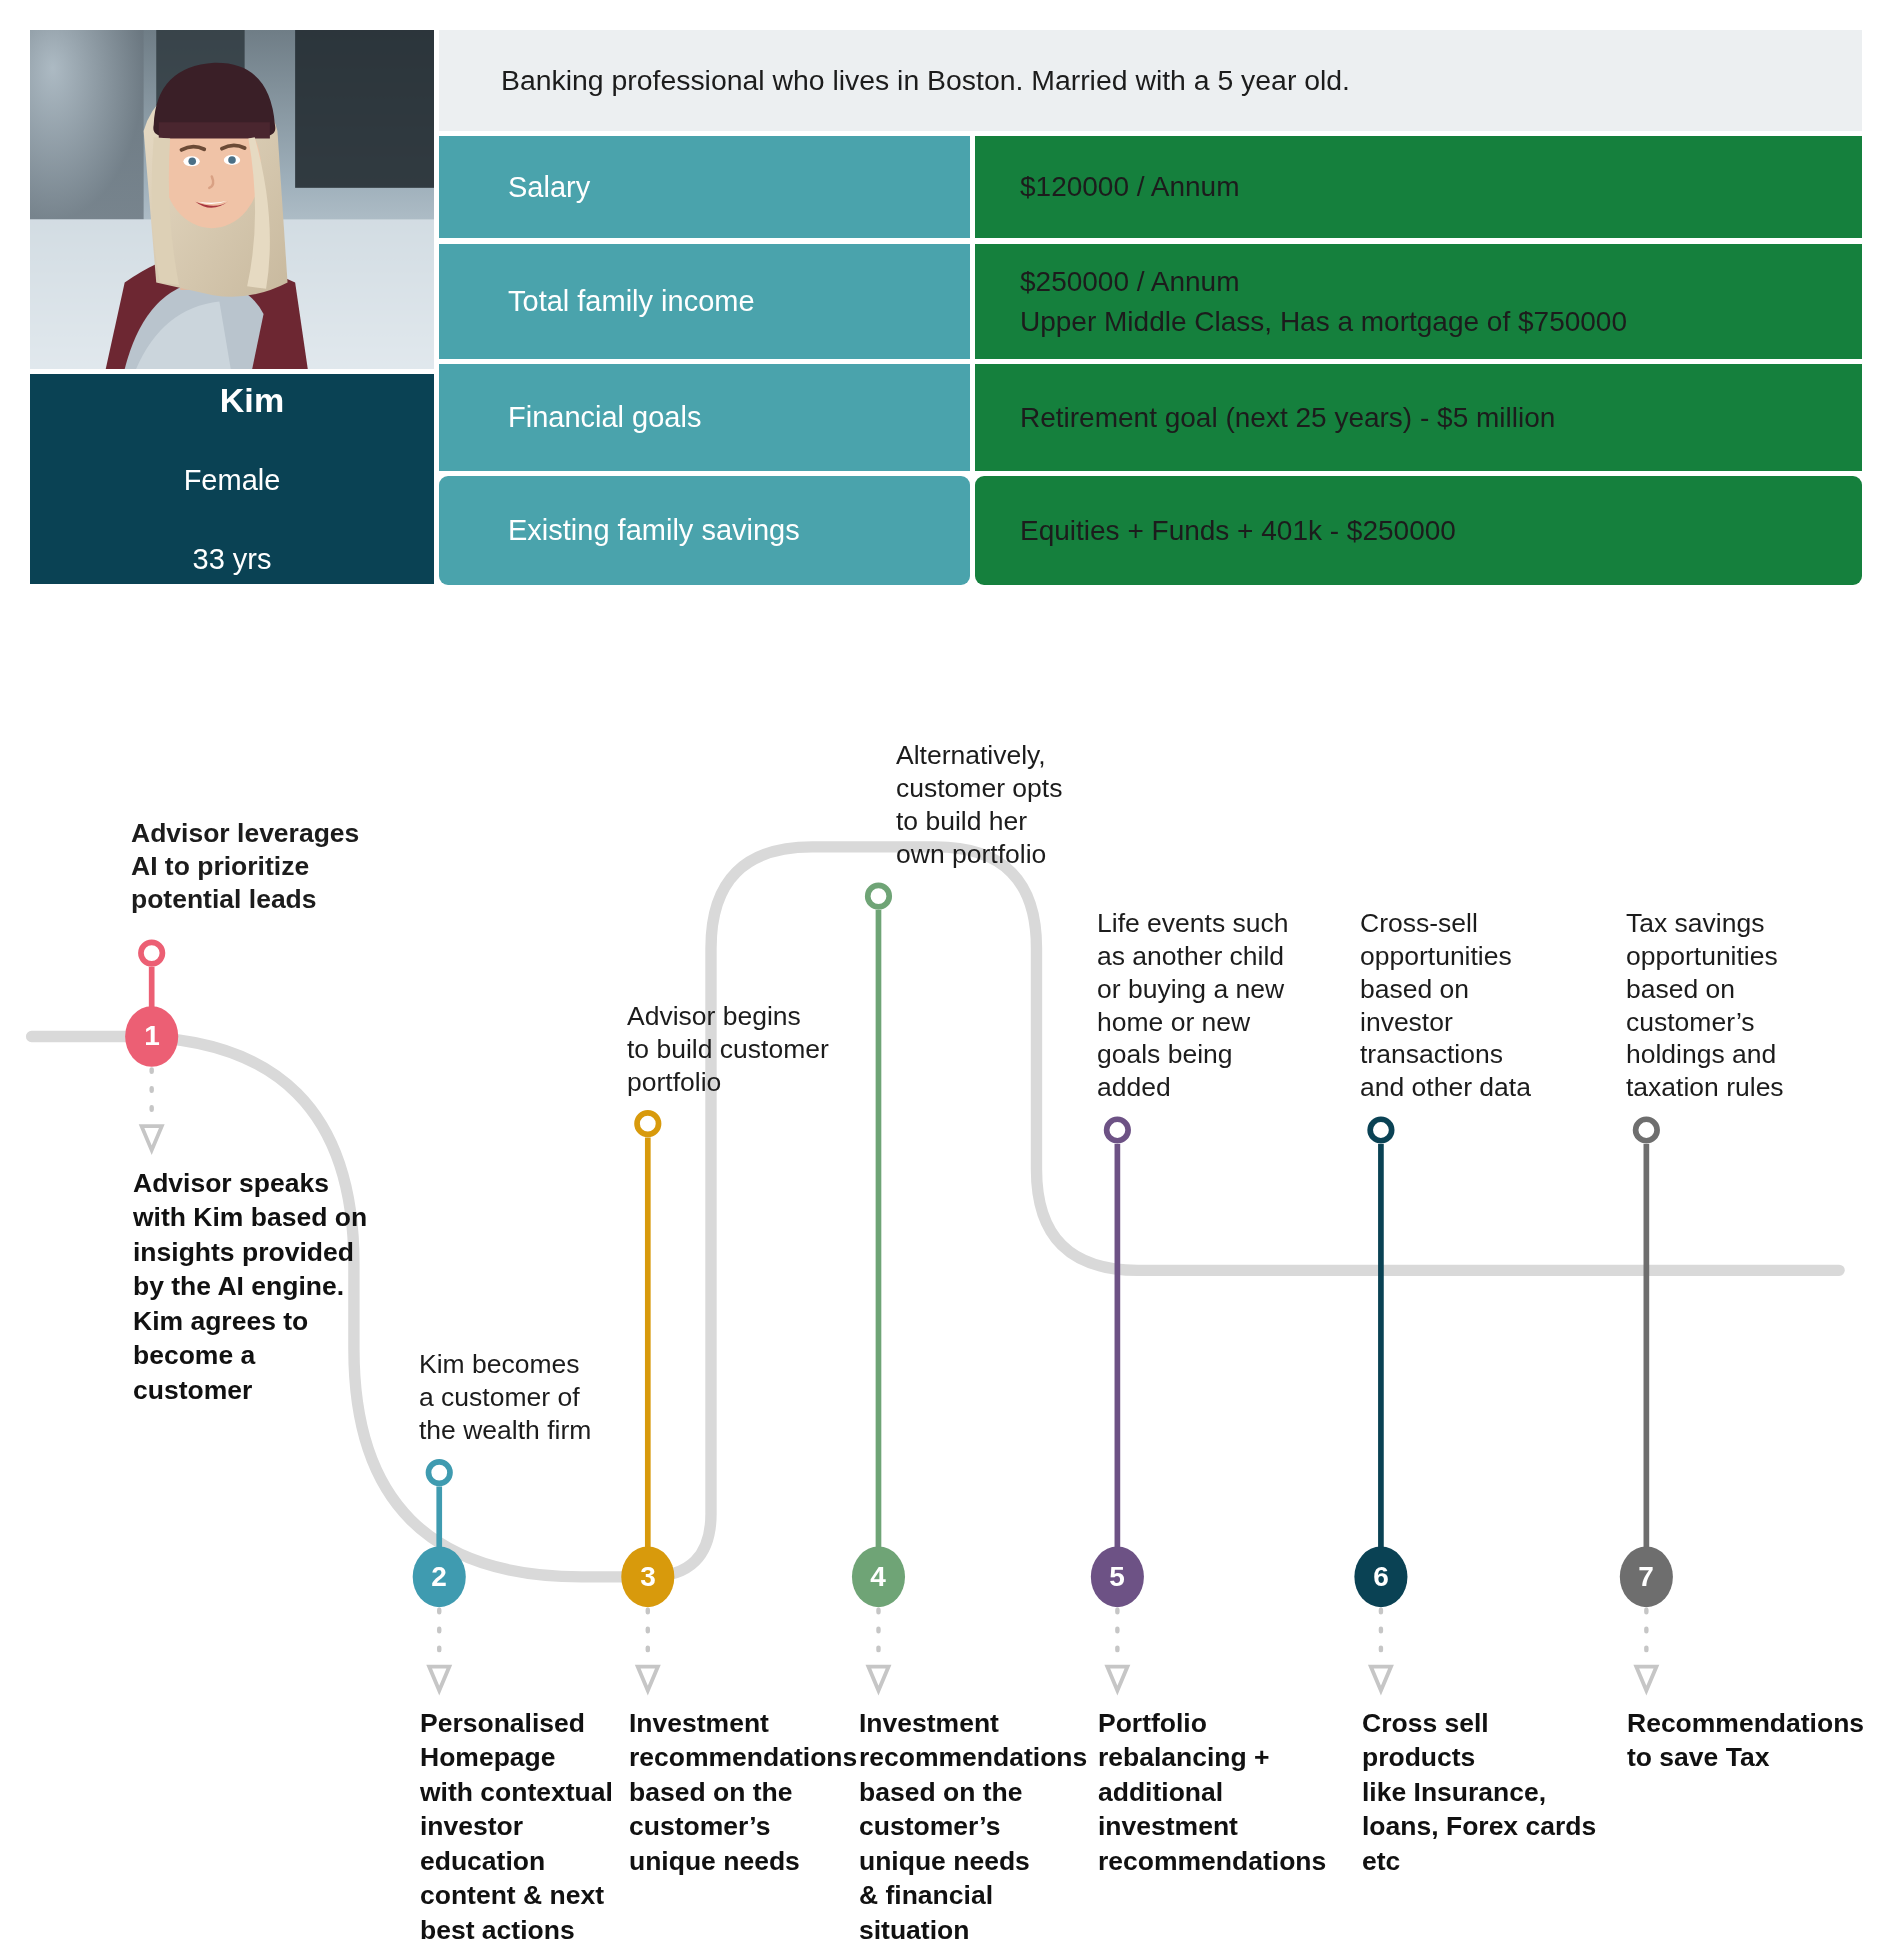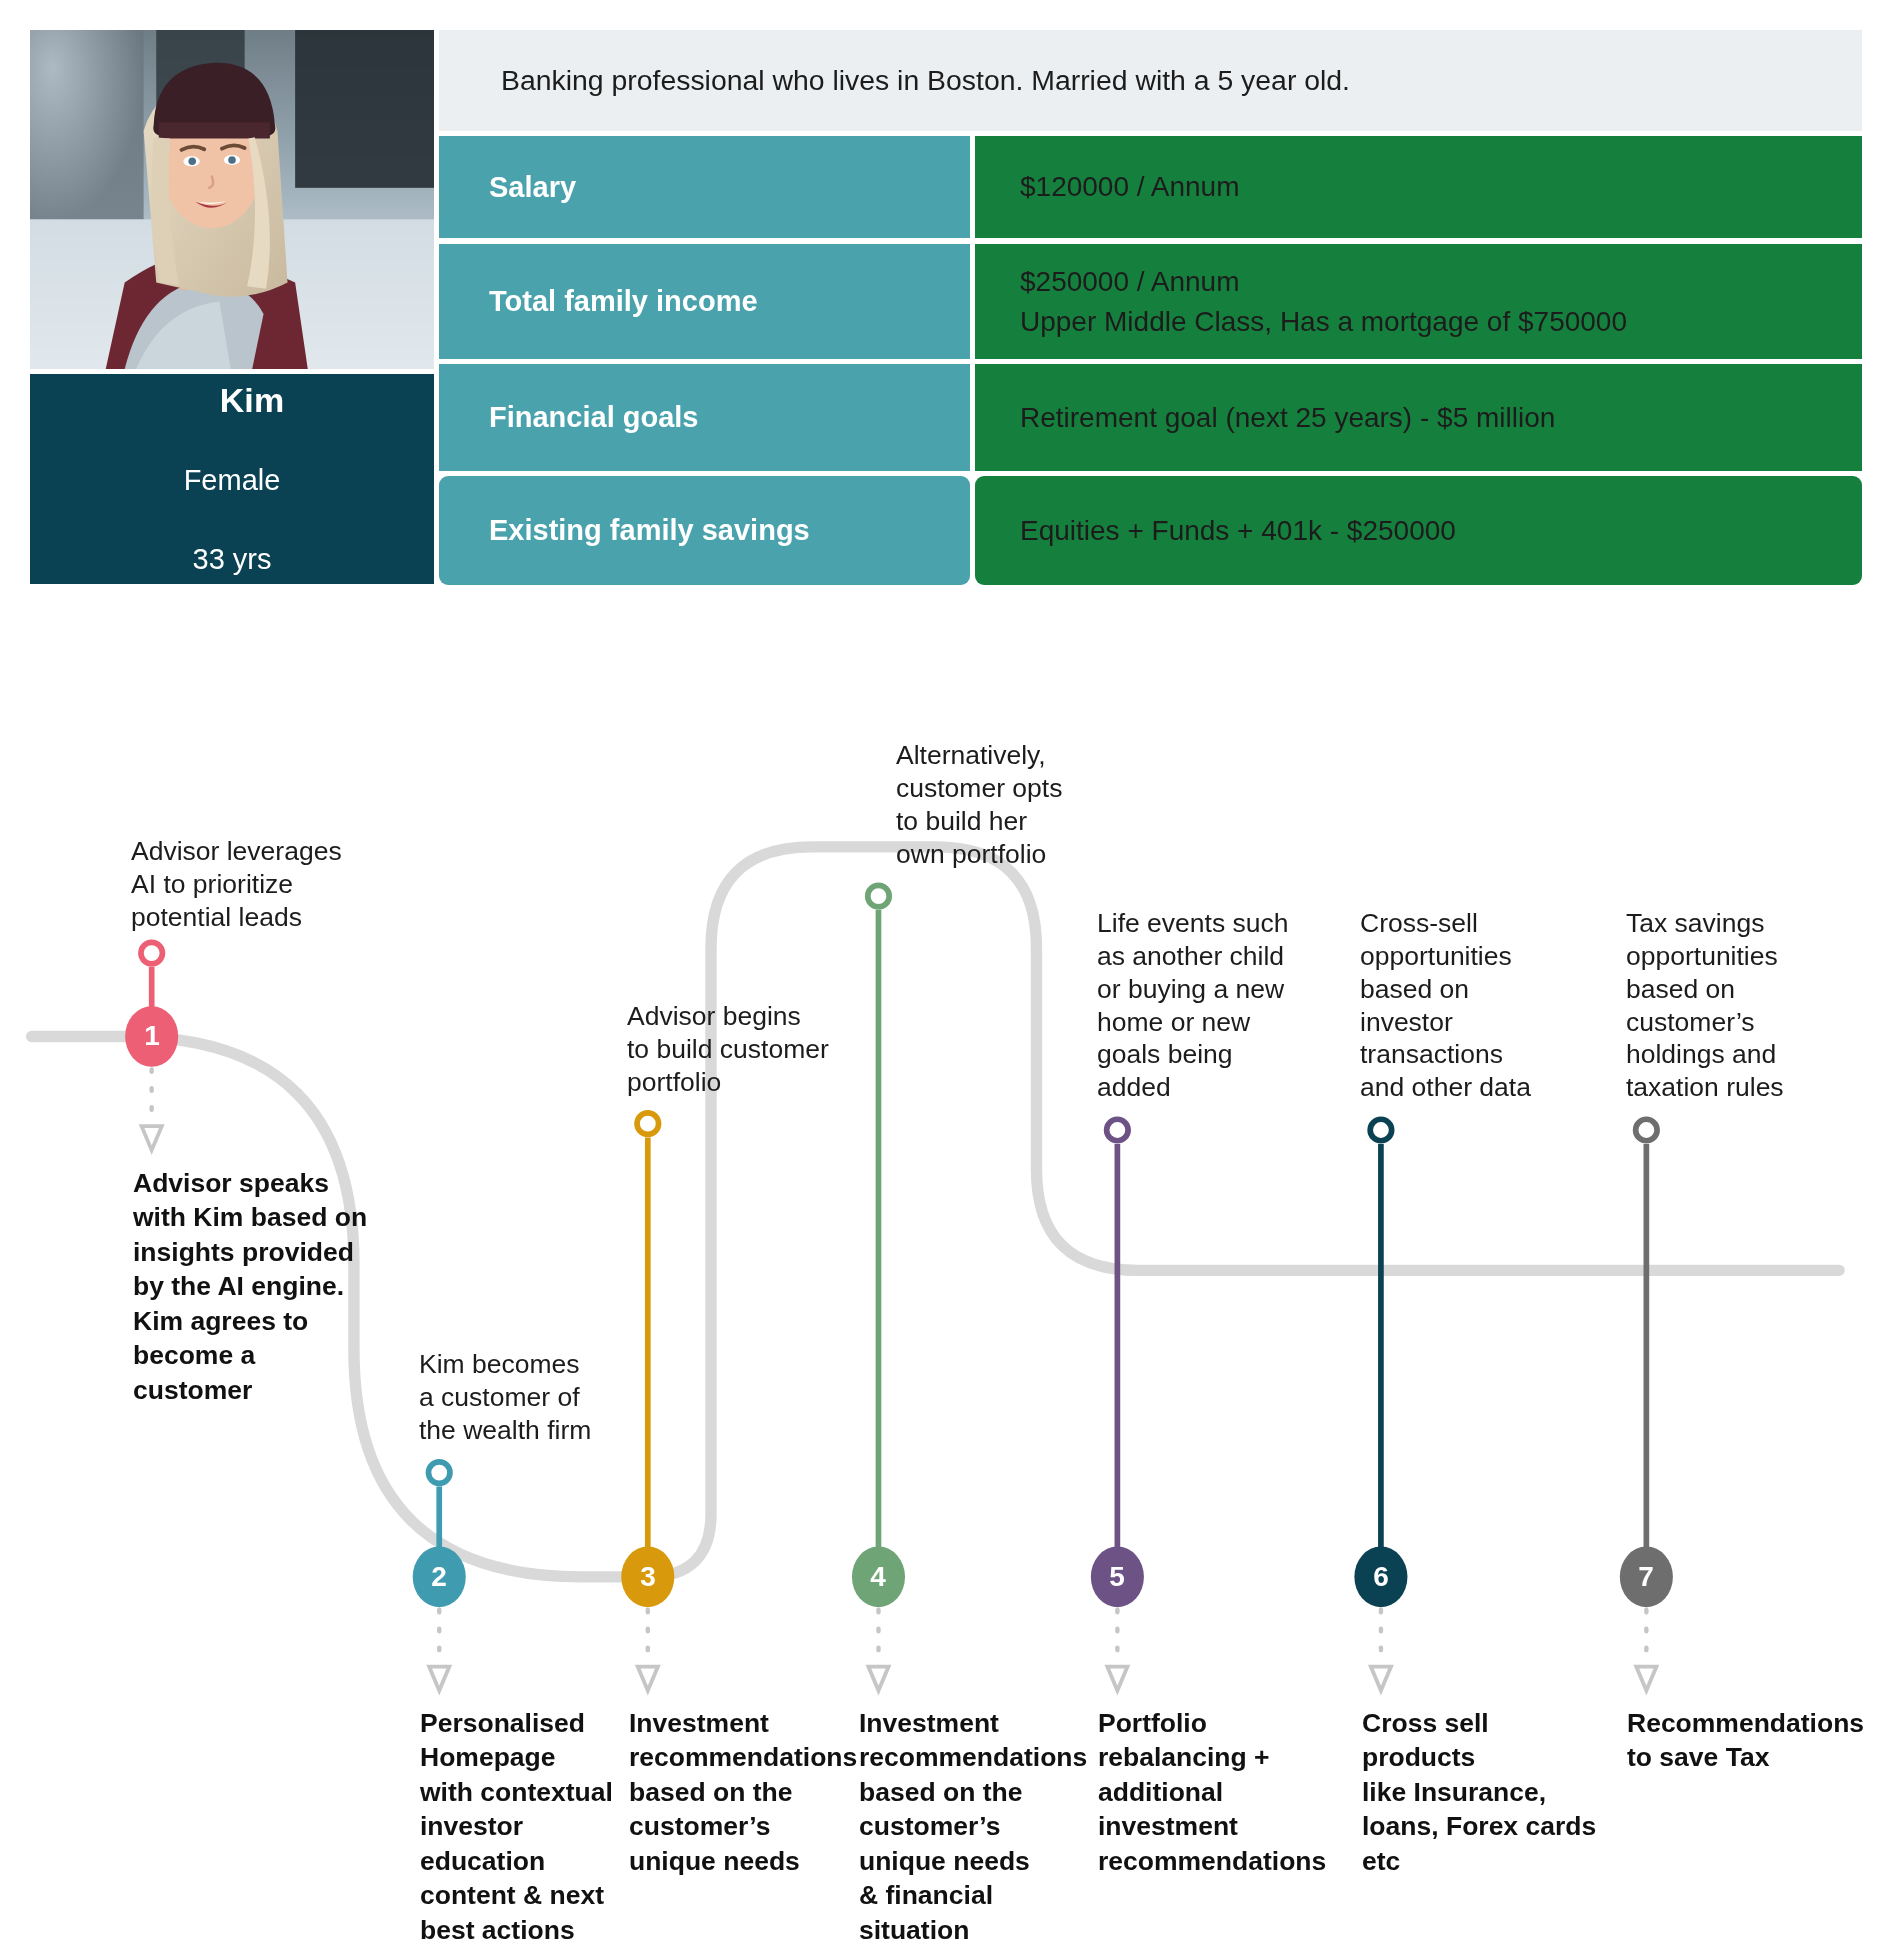--- a/index.html
+++ b/index.html
@@ -46,22 +46,22 @@
     display: flex; align-items: center;
     padding-left: 62px;
     font-size: 28.4px; color: #1c1c1c;
   }
 
   
   .pc-label {
     position: absolute; left: 409px; width: 531px;
     background: #4aa3ac; color: #ffffff;
     display: flex; align-items: center;
-    padding-left: 50px;
-    font-size: 29px; font-weight: bold;
+    padding-left: 69px;
+    font-size: 29px; font-weight: normal;
   }
   
   .pc-value {
     position: absolute; left: 945px; width: 887px;
     background: #15803d; color: #1c1c1c;
     display: flex; flex-direction: column; justify-content: center;
     padding-left: 45px; padding-right: 36px;
     font-size: 28px; line-height: 1.42;
   }
 
@@ -229,21 +229,21 @@
       </g>
       <g>
         <line x1="2605" y1="870" x2="2605" y2="1555" stroke="#6e6e6e" stroke-width="9"></line>
         <circle cx="2605" cy="848" r="17" fill="#ffffff" stroke="#6e6e6e" stroke-width="9"></circle>
         <ellipse cx="2605" cy="1555" rx="42" ry="48" fill="#6e6e6e"></ellipse>
         <line x1="2605" y1="1607" x2="2605" y2="1693" stroke="#c6c6c6" stroke-width="7" stroke-dasharray="4 26" stroke-linecap="round"></line>
         <path d="M 2589 1697 L 2621 1697 L 2605 1735 Z" fill="none" stroke="#c6c6c6" stroke-width="6"></path>
       </g>
     </svg>
   <div id="tl-overlay">
-      <div class="tl-top-label" style="left: 131px; top: 241px; width: 253px;">Advisor leverages
+      <div class="tl-top-label" style="left: 131px; top: 223px; width: 253px; font-weight: bold;">Advisor leverages
 AI to prioritize
 potential leads</div>
       <div class="tl-bottom-label" style="left: 133px; top: 572px; width: 240px;">Advisor speaks
 with Kim based on
 insights provided
 by the AI engine.
 Kim agrees to
 become a
 customer</div>
       <div class="tl-node-num" style="left: 152px; top: 442px;">1</div>

